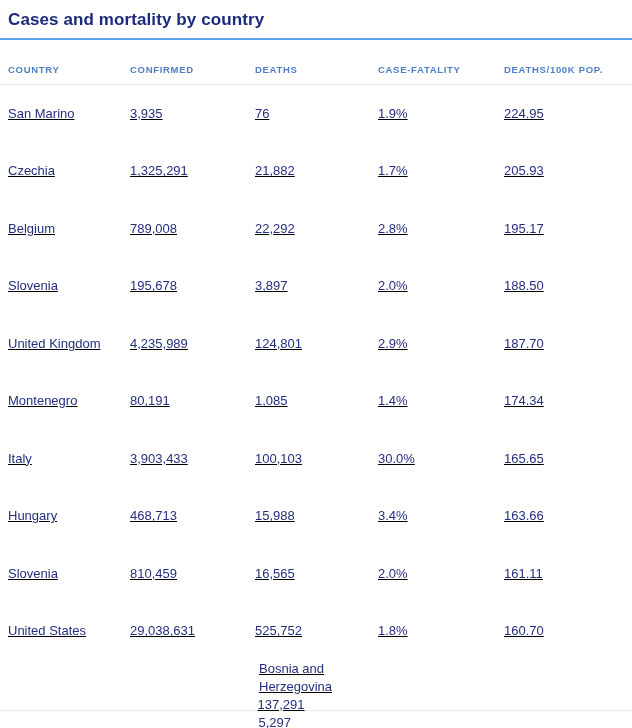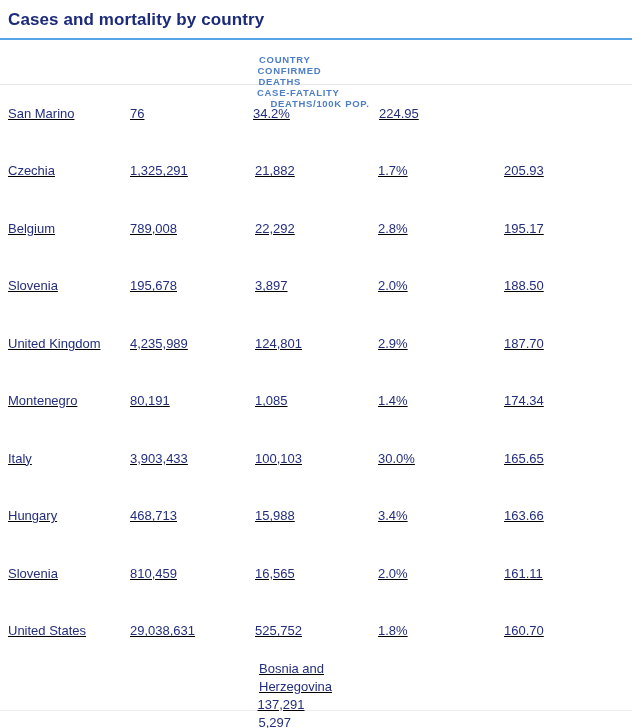--- a/index.html
+++ b/index.html
@@ -36,21 +36,20 @@
     height: 2px;
     width: 100%;
     background: var(--underline-blue);
   }
   .header-row {
     display: flex;
     align-items: center;
     height: 45px;
     padding: 14px 0 0 8px;
     border-bottom: 1px solid var(--divider-gray);
-    flex-direction: column;
   }
   .header-cell {
     font-size: 9.5px;
     font-weight: 700;
     letter-spacing: 0.7px;
     text-transform: uppercase;
     color: var(--header-blue);
     white-space: nowrap;
   }
   .row {
@@ -86,22 +85,23 @@
     <div class="header-cell col-confirmed">CONFIRMED</div>
     <div class="header-cell col-deaths">DEATHS</div>
     <div class="header-cell col-fatality">CASE-FATALITY</div>
     <div class="header-cell col-per100k">DEATHS/100K POP.</div>
   </div>
 
   <div class="rows">
 
     <div class="row">
       <div class="cell col-country">San Marino</div>
+      <div class="cell col-confirmed">3,935</div>
       <div class="cell col-deaths">76</div>
-      <div class="cell col-fatality">34.2%</div>
+      <div class="cell col-fatality">1.9%</div>
       <div class="cell col-per100k">224.95</div>
     </div>
 
     <div class="row">
       <div class="cell col-country">Czechia</div>
       <div class="cell col-confirmed">1,325,291</div>
       <div class="cell col-deaths">21,882</div>
       <div class="cell col-fatality">1.7%</div>
       <div class="cell col-per100k">205.93</div>
     </div>

